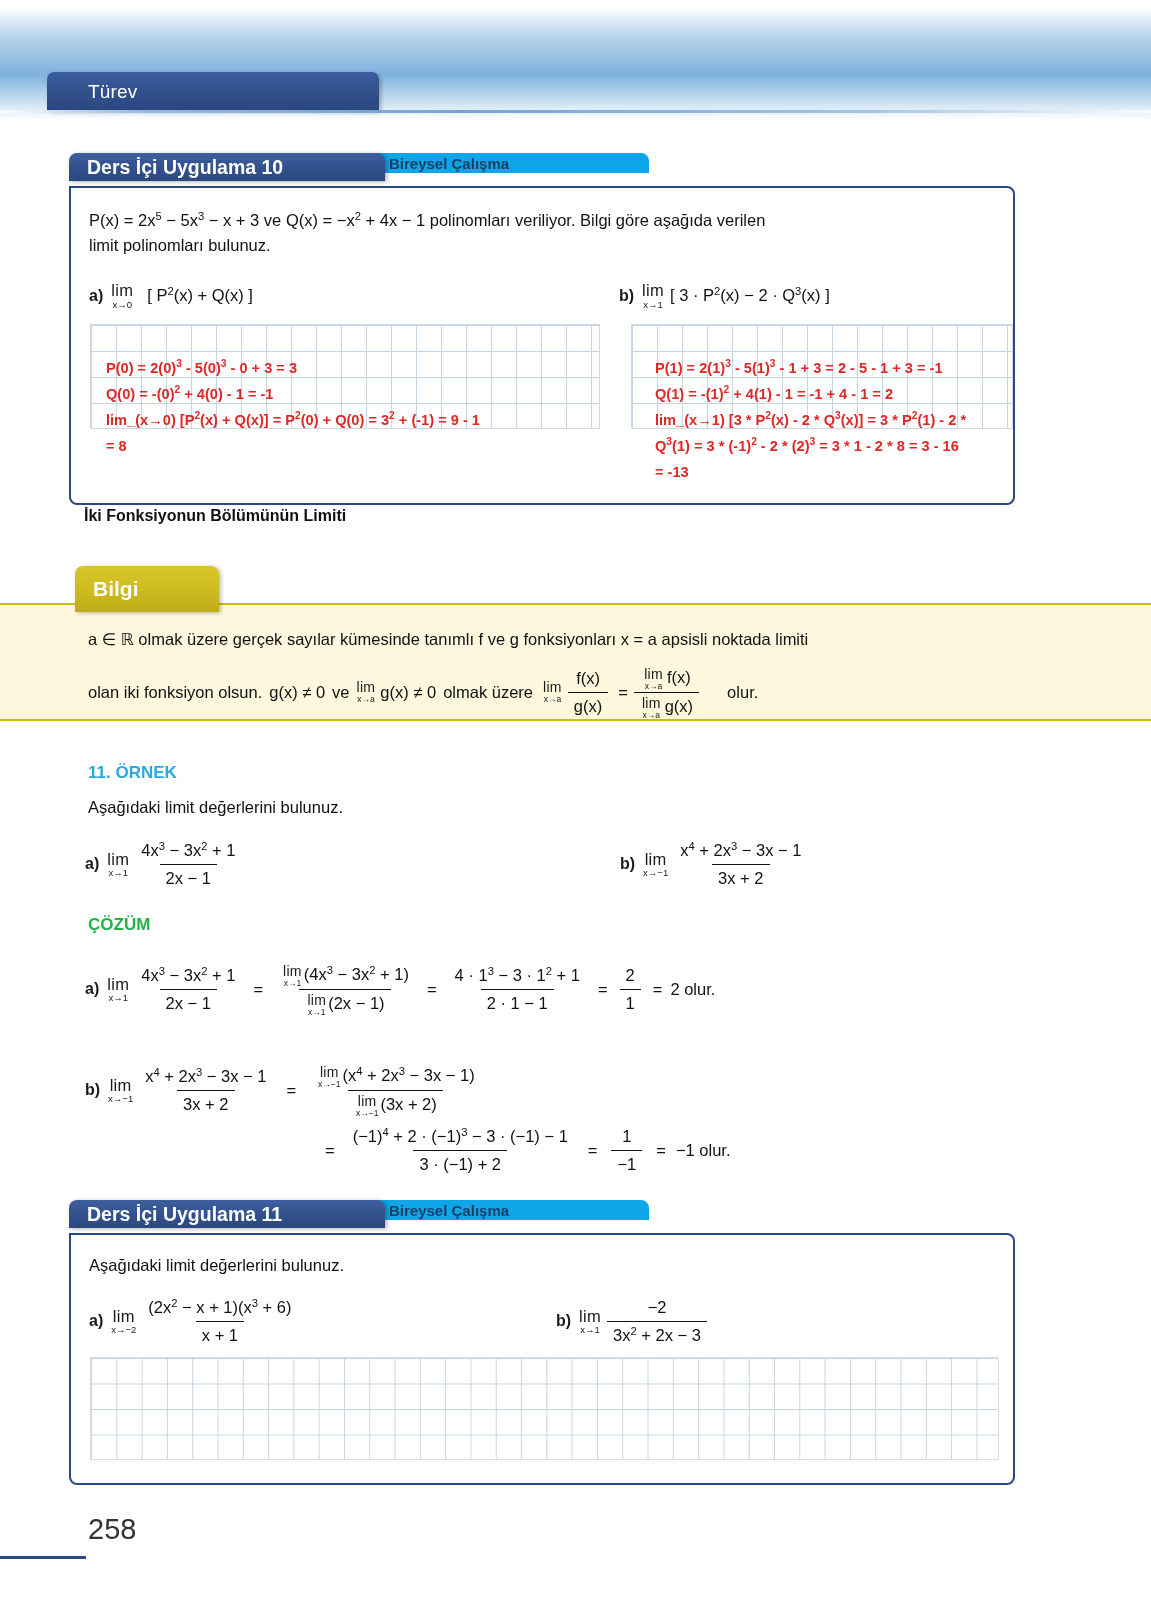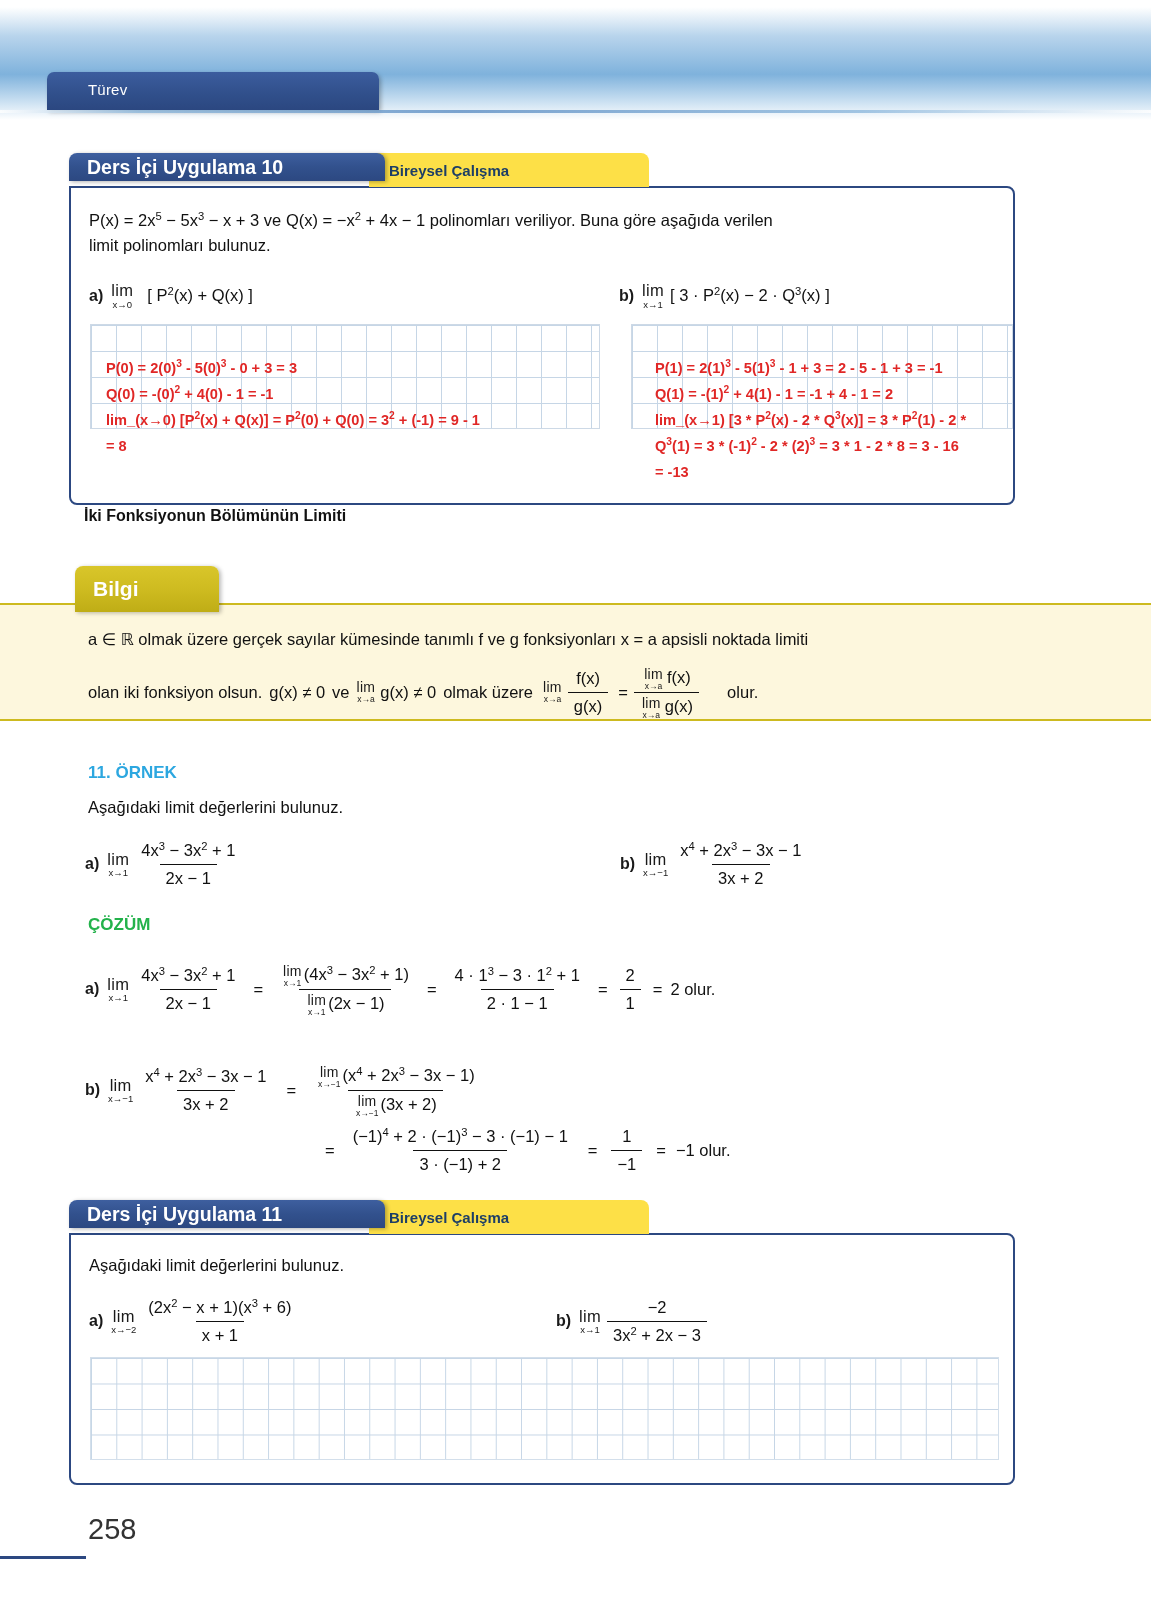--- a/index.html
+++ b/index.html
@@ -19,21 +19,21 @@
     background:linear-gradient(180deg,#ffffff 0%,#ffffff 6%,#b8d4ec 30%,#7fb2dc 62%,#cfe3f3 86%,#ffffff 100%);
   }
   .header-tab {
     position:absolute; left:47px; top:72px; width:332px; height:38px;
     background:linear-gradient(180deg,#3c5d9e 0%,#31508c 55%,#2b4780 100%);
     border-radius:7px 7px 0 0;
     box-shadow:2px 2px 4px rgba(0,0,0,.28);
   }
   .header-tab span {
     position:absolute; left:41px; top:9px;
-    color:#ffffff; font-size:15px; letter-spacing:.2px;
+    color:#ffffff; font-size:19px; letter-spacing:.2px;
   }
   .header-rule {
     position:absolute; left:0; top:110px; width:1151px; height:3px;
     background:linear-gradient(90deg,#ffffff 0%,#8fb9dd 12%,#5e8fc4 40%,#8fb9dd 75%,#ffffff 100%);
     opacity:.8;
   }
 
   
   .app-block { position:absolute; }
   .app-tabs { position:relative; height:34px; z-index:3; }
@@ -41,22 +41,22 @@
     position:absolute; left:0; top:0; height:28px;
     background:linear-gradient(180deg,#3e5f9f 0%,#32518d 50%,#2c4881 100%);
     border-radius:8px 8px 0 0;
     box-shadow:2px 1px 4px rgba(0,0,0,.3);
     display:flex; align-items:center;
     padding:0 18px;
     z-index:3;
   }
   .app-tab-main span { color:#fff; font-size:19.5px; font-weight:bold; white-space:nowrap; }
   .app-tab-sub {
-    position:absolute; top:0; height:34px;
-    background:#fde047;
+    position:absolute; top:0; height:20px;
+    background:#0ea5e9;
     border-radius:0 8px 0 0;
     display:flex; align-items:center;
     padding:0 16px 0 20px;
     z-index:2;
   }
   .app-tab-sub span { color:#1d3e66; font-size:15px; font-weight:bold; white-space:nowrap; }
   .app-body {
     position:relative;
     border:2px solid #2c4881;
     border-radius:0 8px 8px 8px;
@@ -165,21 +165,21 @@
       <span>Ders İçi Uygulama 10</span>
     </div>
   </div>
 
   <div class="app-body" style="height:319px;">
 
     <div class="mtext" style="position:absolute; left:18px; top:20px; width:910px;">
       <span>P(x) = 2x<sup>5</sup> − 5x<sup>3</sup> − x + 3</span>
       <span>ve</span>
       <span>Q(x) = −x<sup>2</sup> + 4x − 1</span>
-      <span>polinomları veriliyor. Buna göre aşağıda verilen</span><br>
+      <span>polinomları veriliyor. Bilgi göre aşağıda verilen</span><br>
       <span>limit polinomları bulunuz.</span>
     </div>
 
     <div class="row" style="position:absolute; left:18px; top:94px;">
       <span class="qlabel">a)</span>
       <span class="limop" style="margin-left:8px;">
         <span class="lw">lim</span>
         <span class="ls">x→0</span>
       </span>
       <span class="mtext" style="margin-left:12px;">

